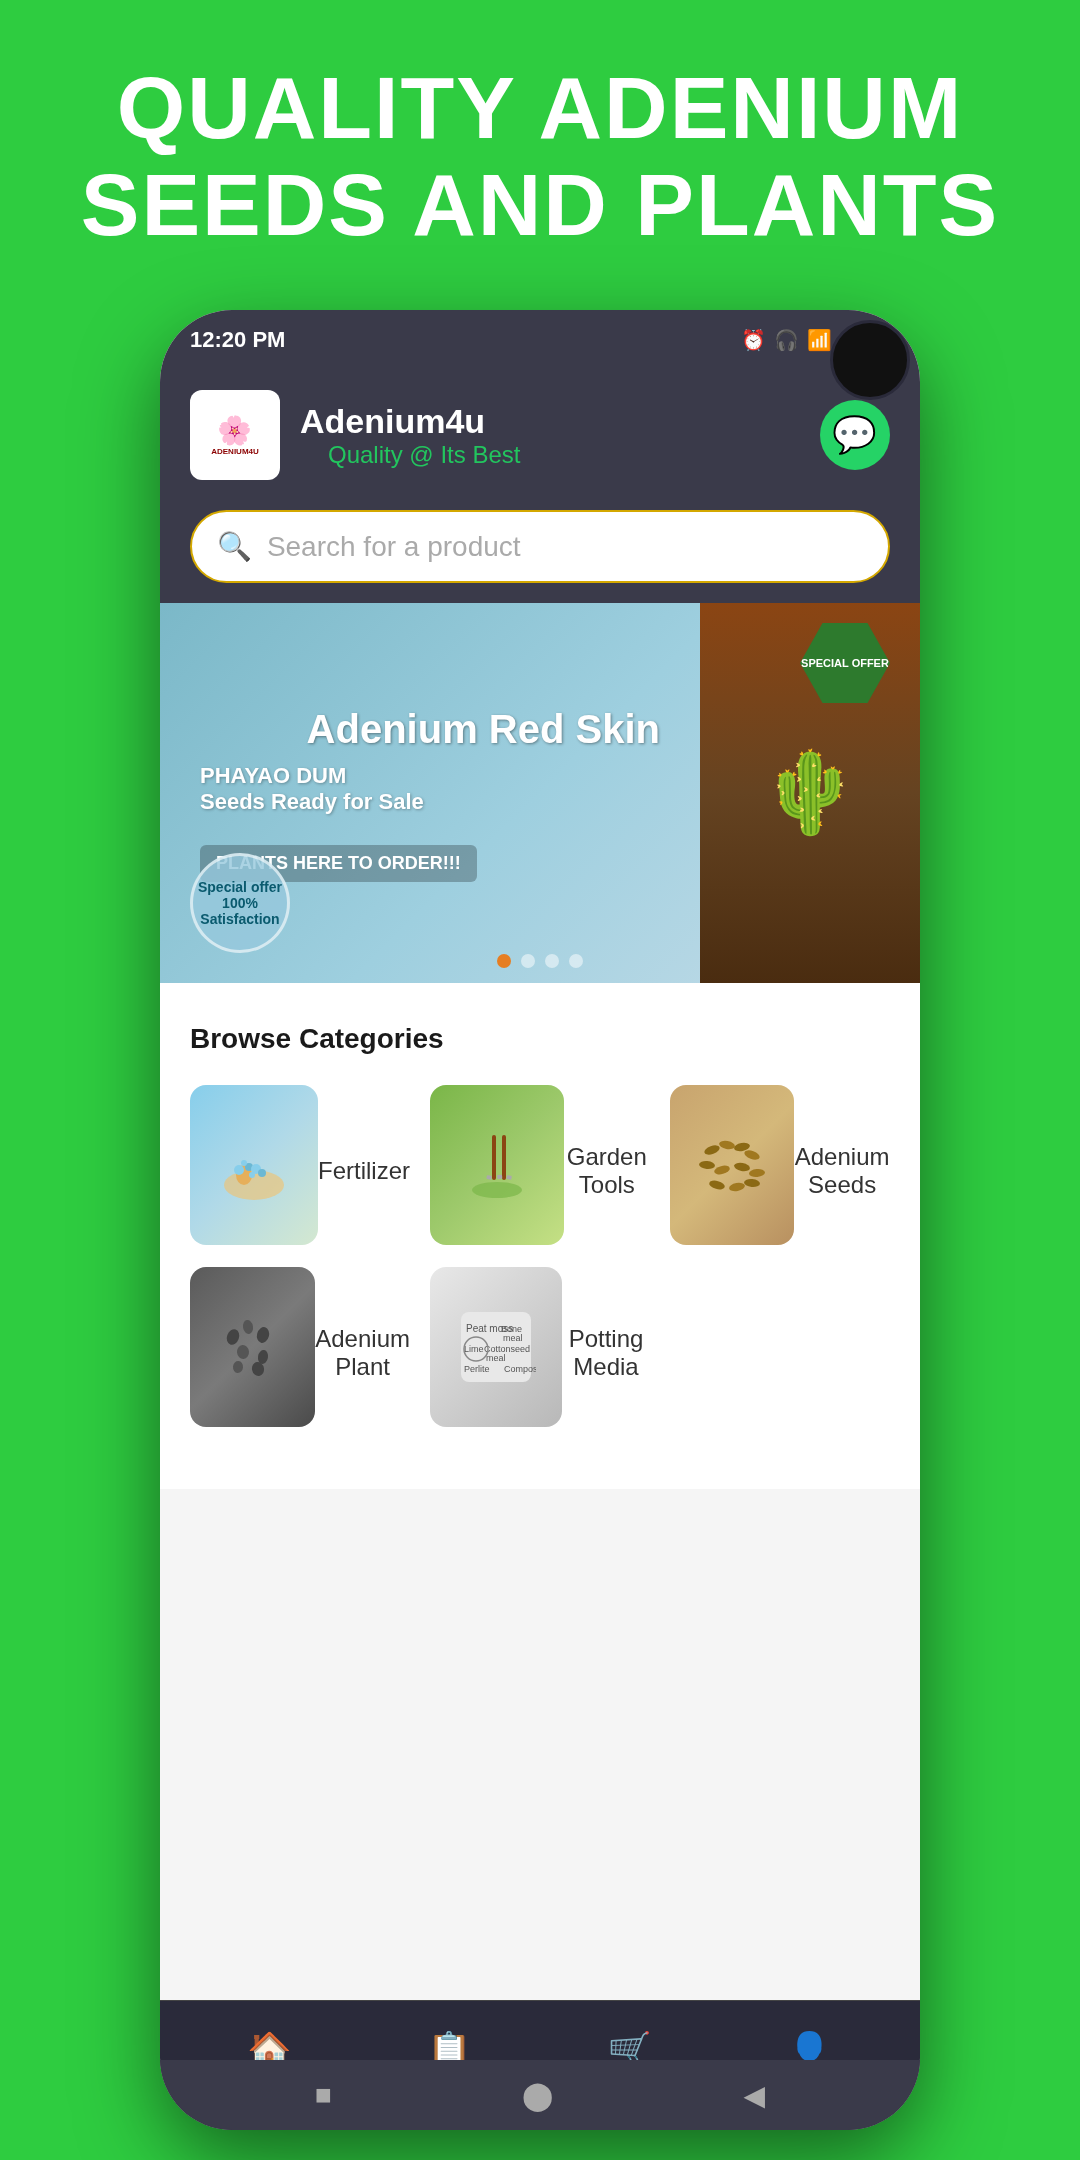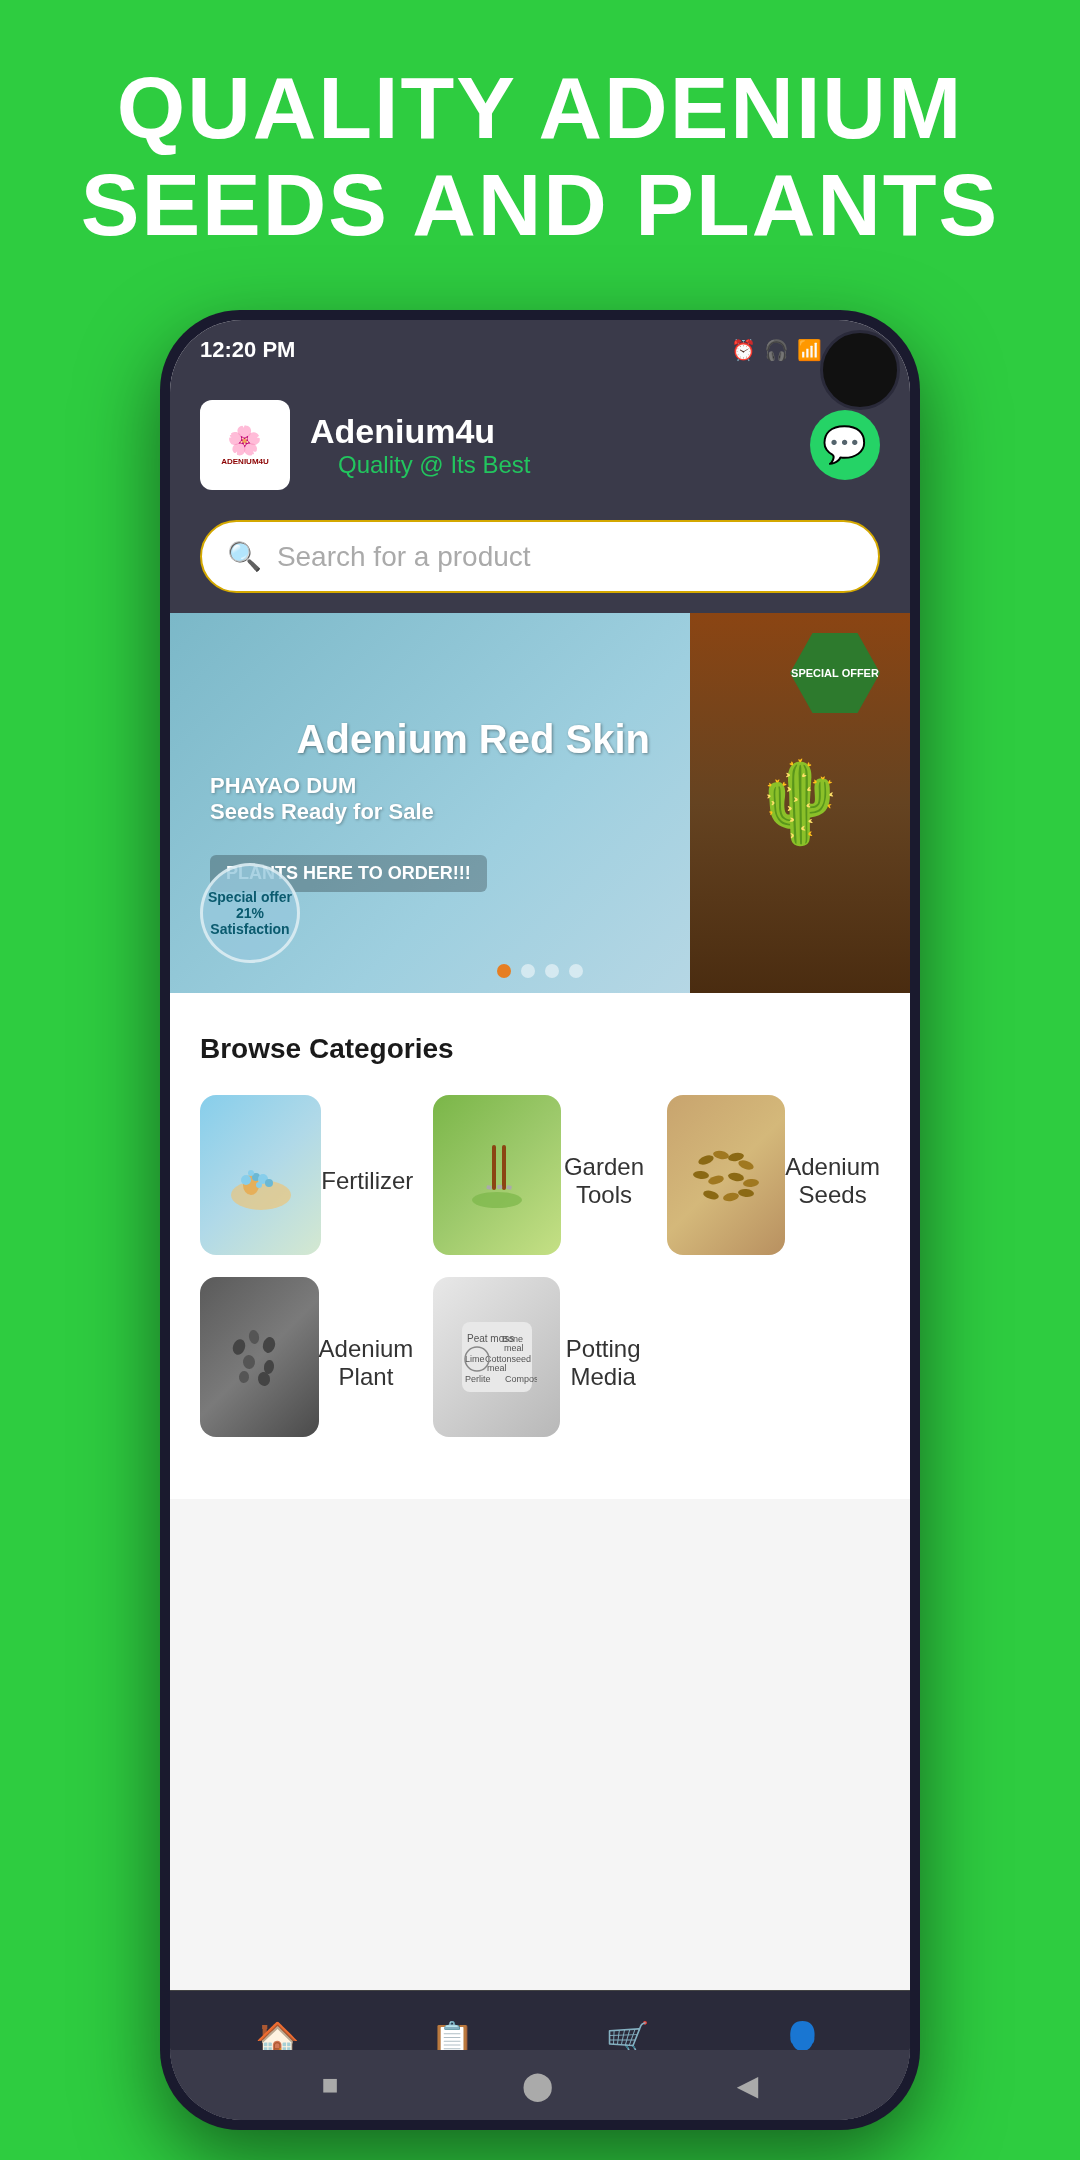--- a/index.html
+++ b/index.html
@@ -28,21 +28,20 @@
     
     .phone-frame {
       position: absolute;
       top: 310px;
       left: 50%;
       transform: translateX(-50%);
       width: 760px;
       height: 1820px;
       background: #1a1a2e;
       border-radius: 80px;
-      padding: 10px;
       box-shadow: 0 30px 80px rgba(0,0,0,0.5);
     }
 
     .phone-inner {
       width: 100%;
       height: 100%;
       background: #f5f5f5;
       border-radius: 72px;
       overflow: hidden;
       position: relative;
@@ -506,21 +505,21 @@
           <div class="special-offer-badge-wrap">
             <div class="offer-badge-hex">
               <span>SPECIAL OFFER</span>
             </div>
           </div>
           <div class="plant-visual">🌵</div>
         </div>
         <div class="special-offer-bottom">
           <div class="special-offer-circle">
             <span>Special offer</span>
-            <span>21% Satisfaction</span>
+            <span>100% Satisfaction</span>
           </div>
         </div>
         <div class="banner-dots">
           <div class="dot active"></div>
           <div class="dot"></div>
           <div class="dot"></div>
           <div class="dot"></div>
         </div>
       </div>
 

